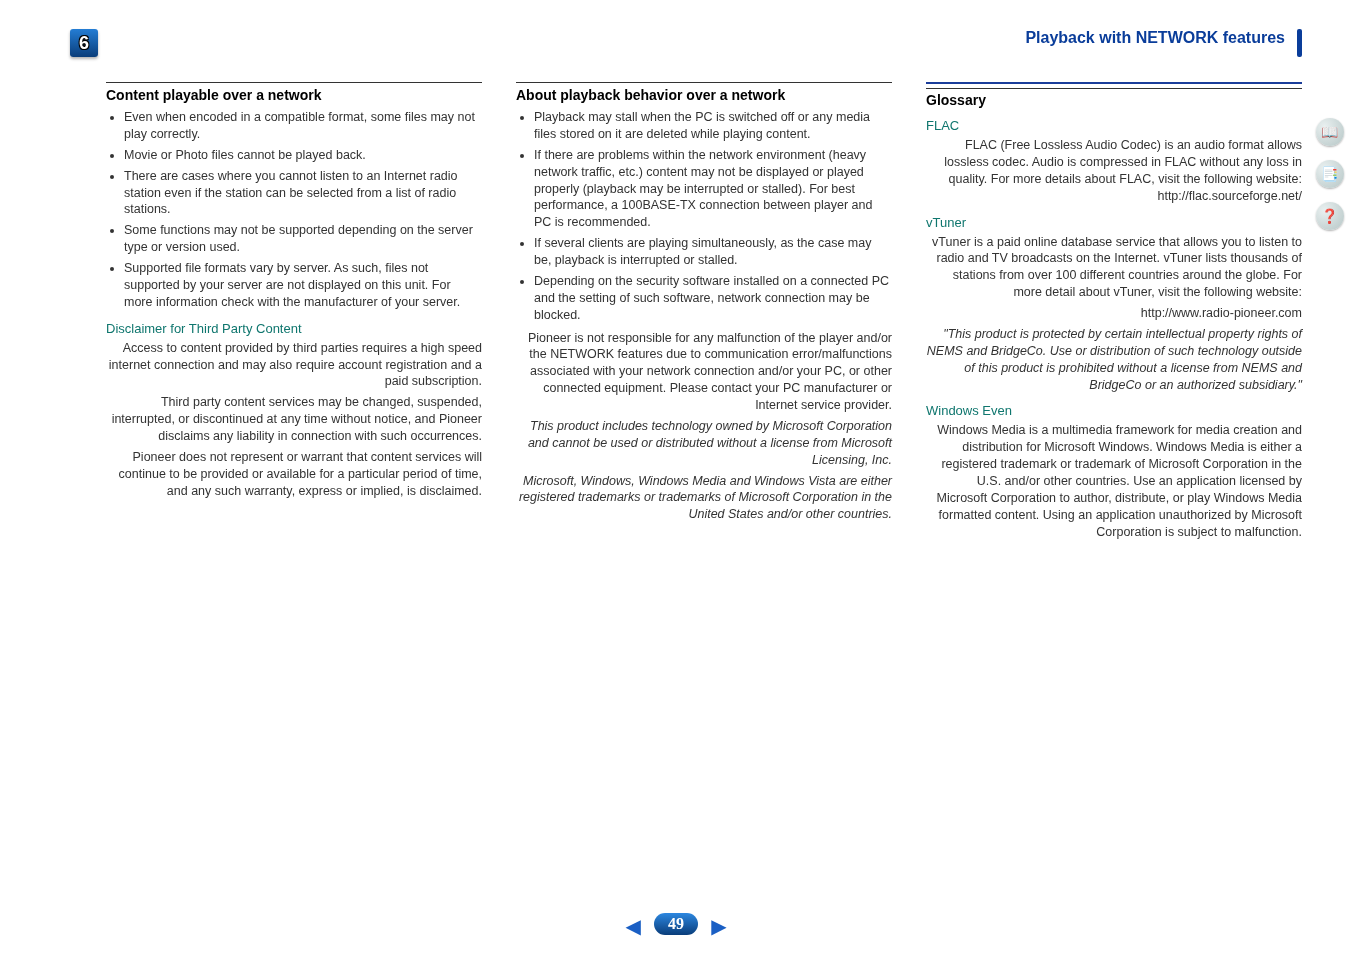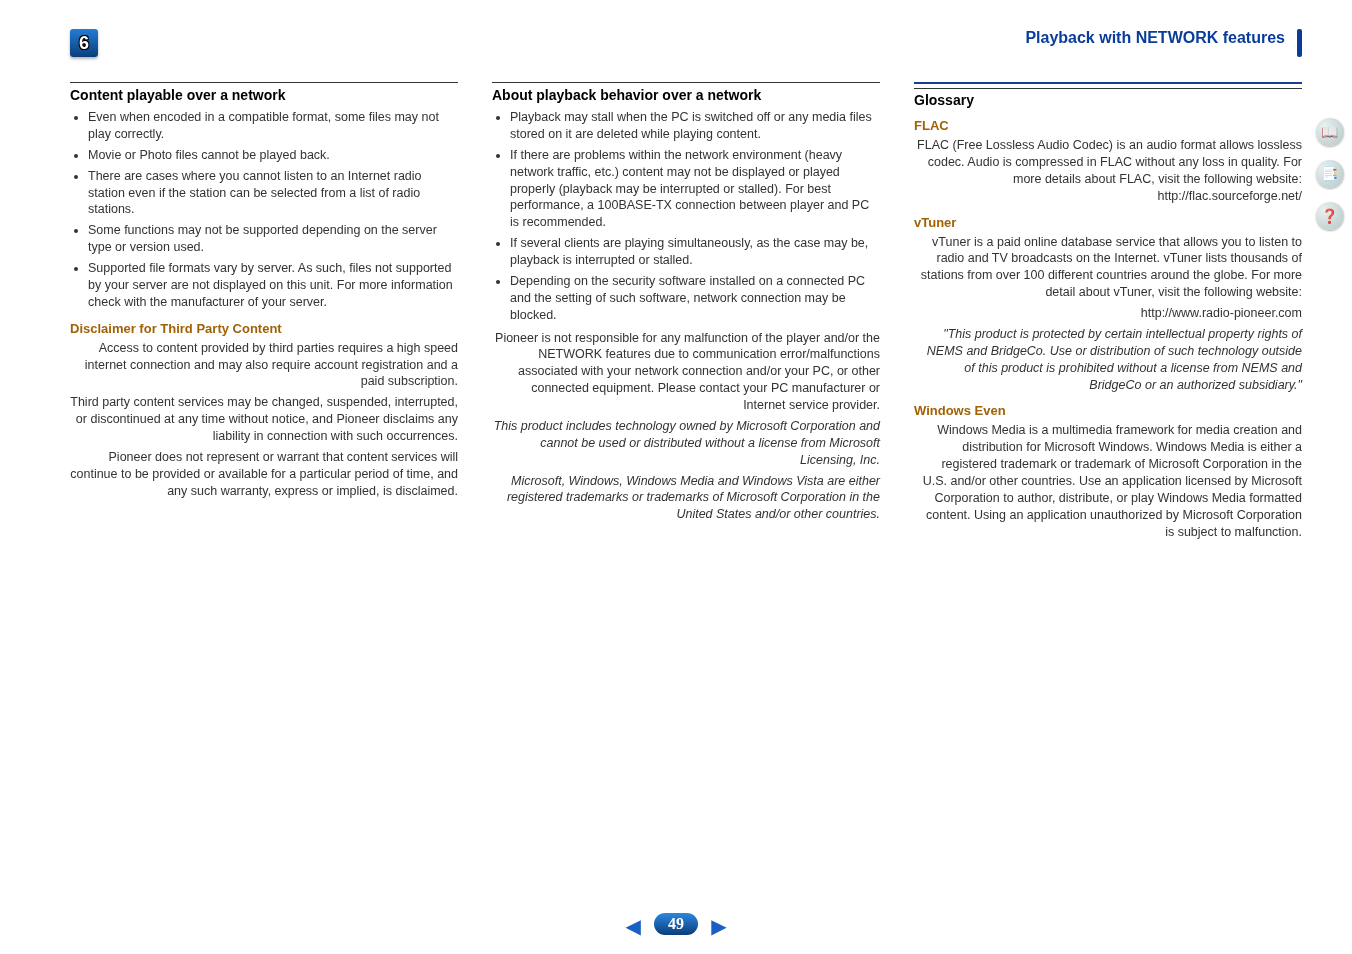--- a/index.html
+++ b/index.html
@@ -52,20 +52,21 @@
     content: "";
     width: 5px;
     height: 28px;
     background: #0a3d9a;
     margin-left: 6px;
     border-radius: 2px;
   }
   .columns {
     display: flex;
     gap: 34px;
+    margin-left: 36px;
   }
   .col {
     flex: 1;
     min-width: 0;
   }
   .section-rule {
     border-top: 2px solid #1a3d9a;
     border-bottom: 1px solid #333;
     height: 4px;
     margin-bottom: 3px;
@@ -76,23 +77,23 @@
     margin-bottom: 3px;
   }
   h2 {
     font-size: 14px;
     font-weight: bold;
     margin: 0 0 6px 0;
     color: #000;
   }
   h3 {
     font-size: 13px;
-    font-weight: bold;
+    font-weight: normal;
     margin: 10px 0 2px 0;
-    color: #a16207;
+    color: #0f766e;
   }
   ul {
     margin: 2px 0 6px 0;
     padding-left: 18px;
     list-style: disc;
   }
   li {
     margin-bottom: 4px;
     line-height: 1.35;
   }

